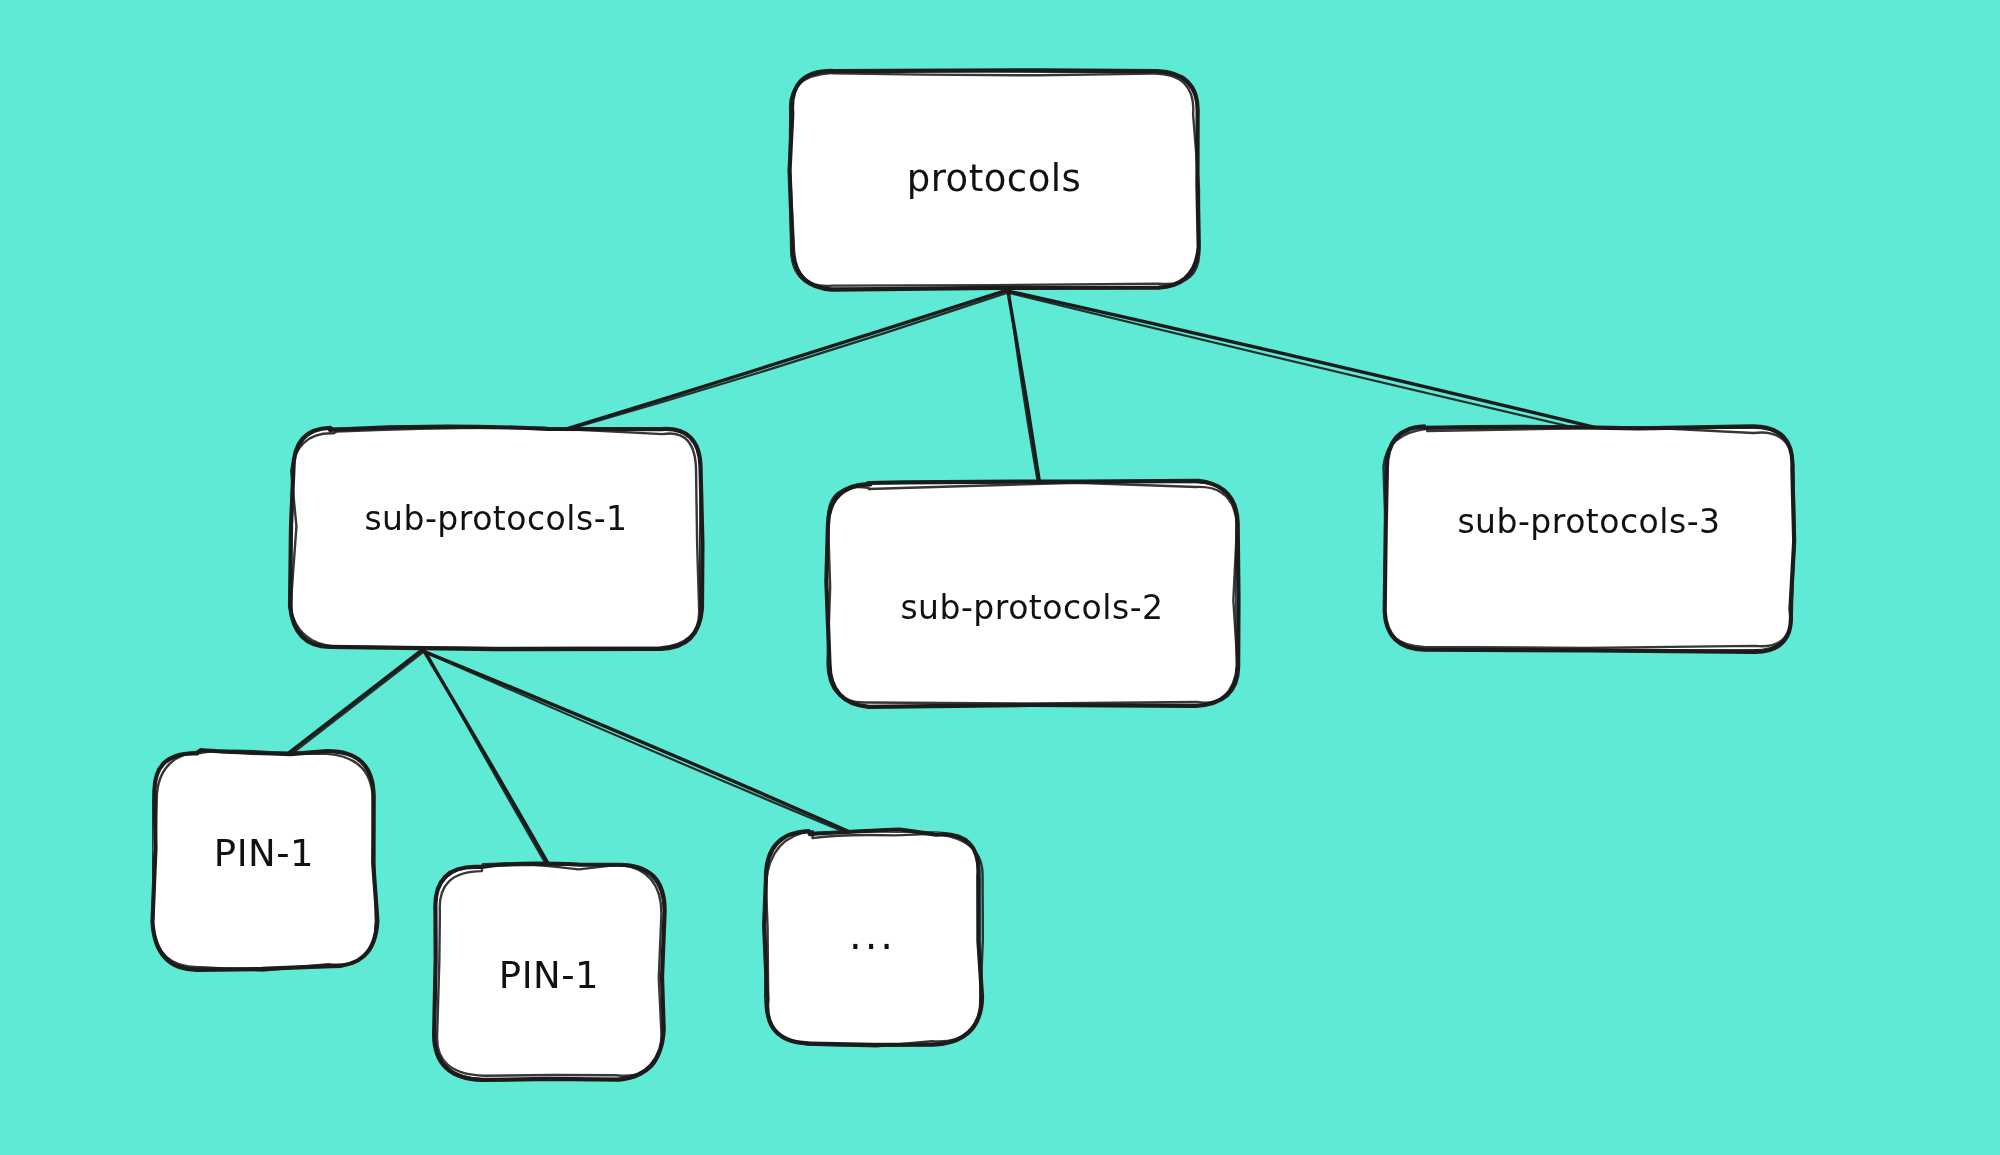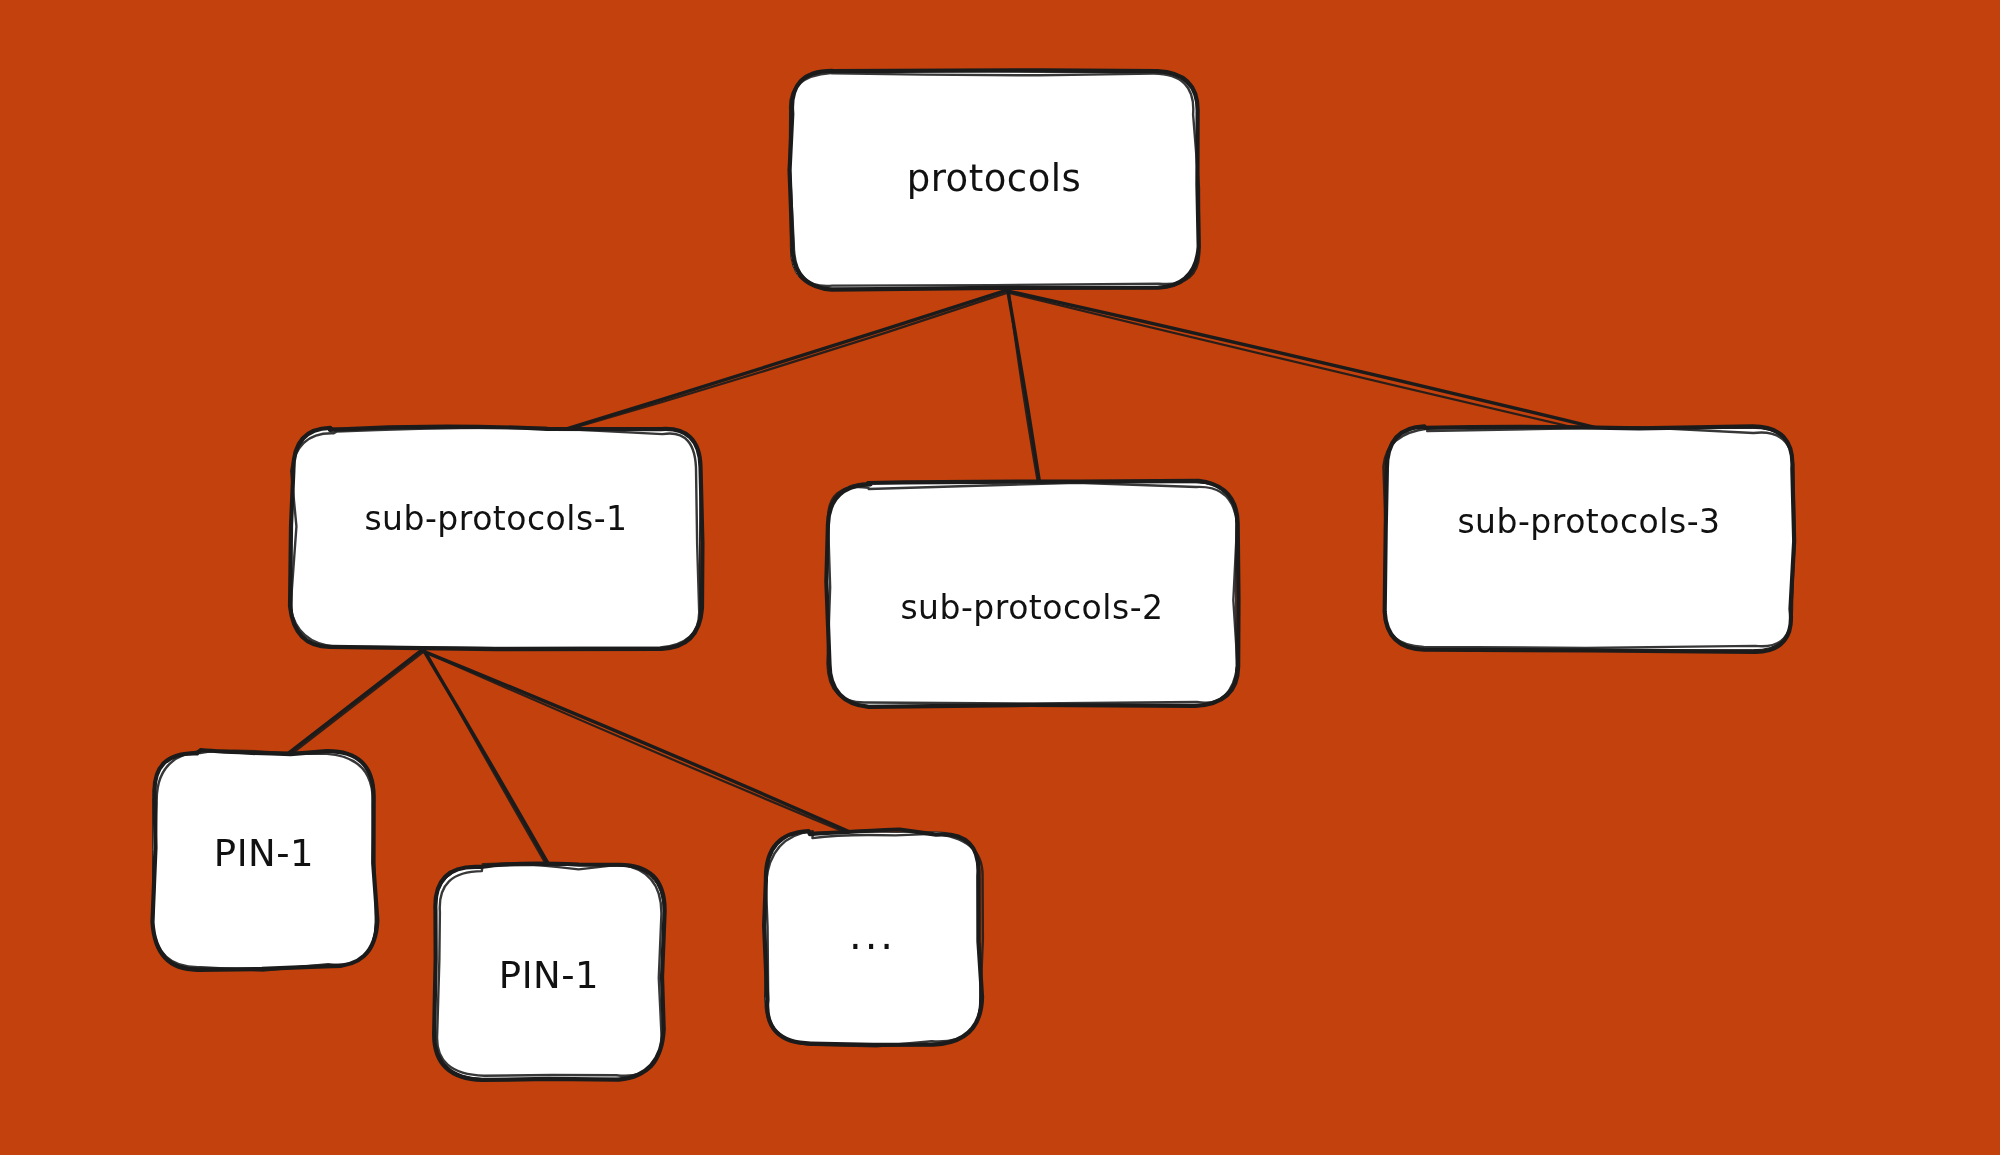--- a/index.html
+++ b/index.html
@@ -11,21 +11,21 @@
   body {
     width: 2000px;
     height: 1155px;
     overflow: hidden;
     font-family: "DejaVu Sans", sans-serif;
   }
   #diagram-canvas {
     position: relative;
     width: 2000px;
     height: 1155px;
-    background: #c2410c;
+    background: #5eead4;
   }
   #diagram-svg {
     position: absolute;
     left: 0;
     top: 0;
     width: 2000px;
     height: 1155px;
     display: block;
   }
   .node-shape {

